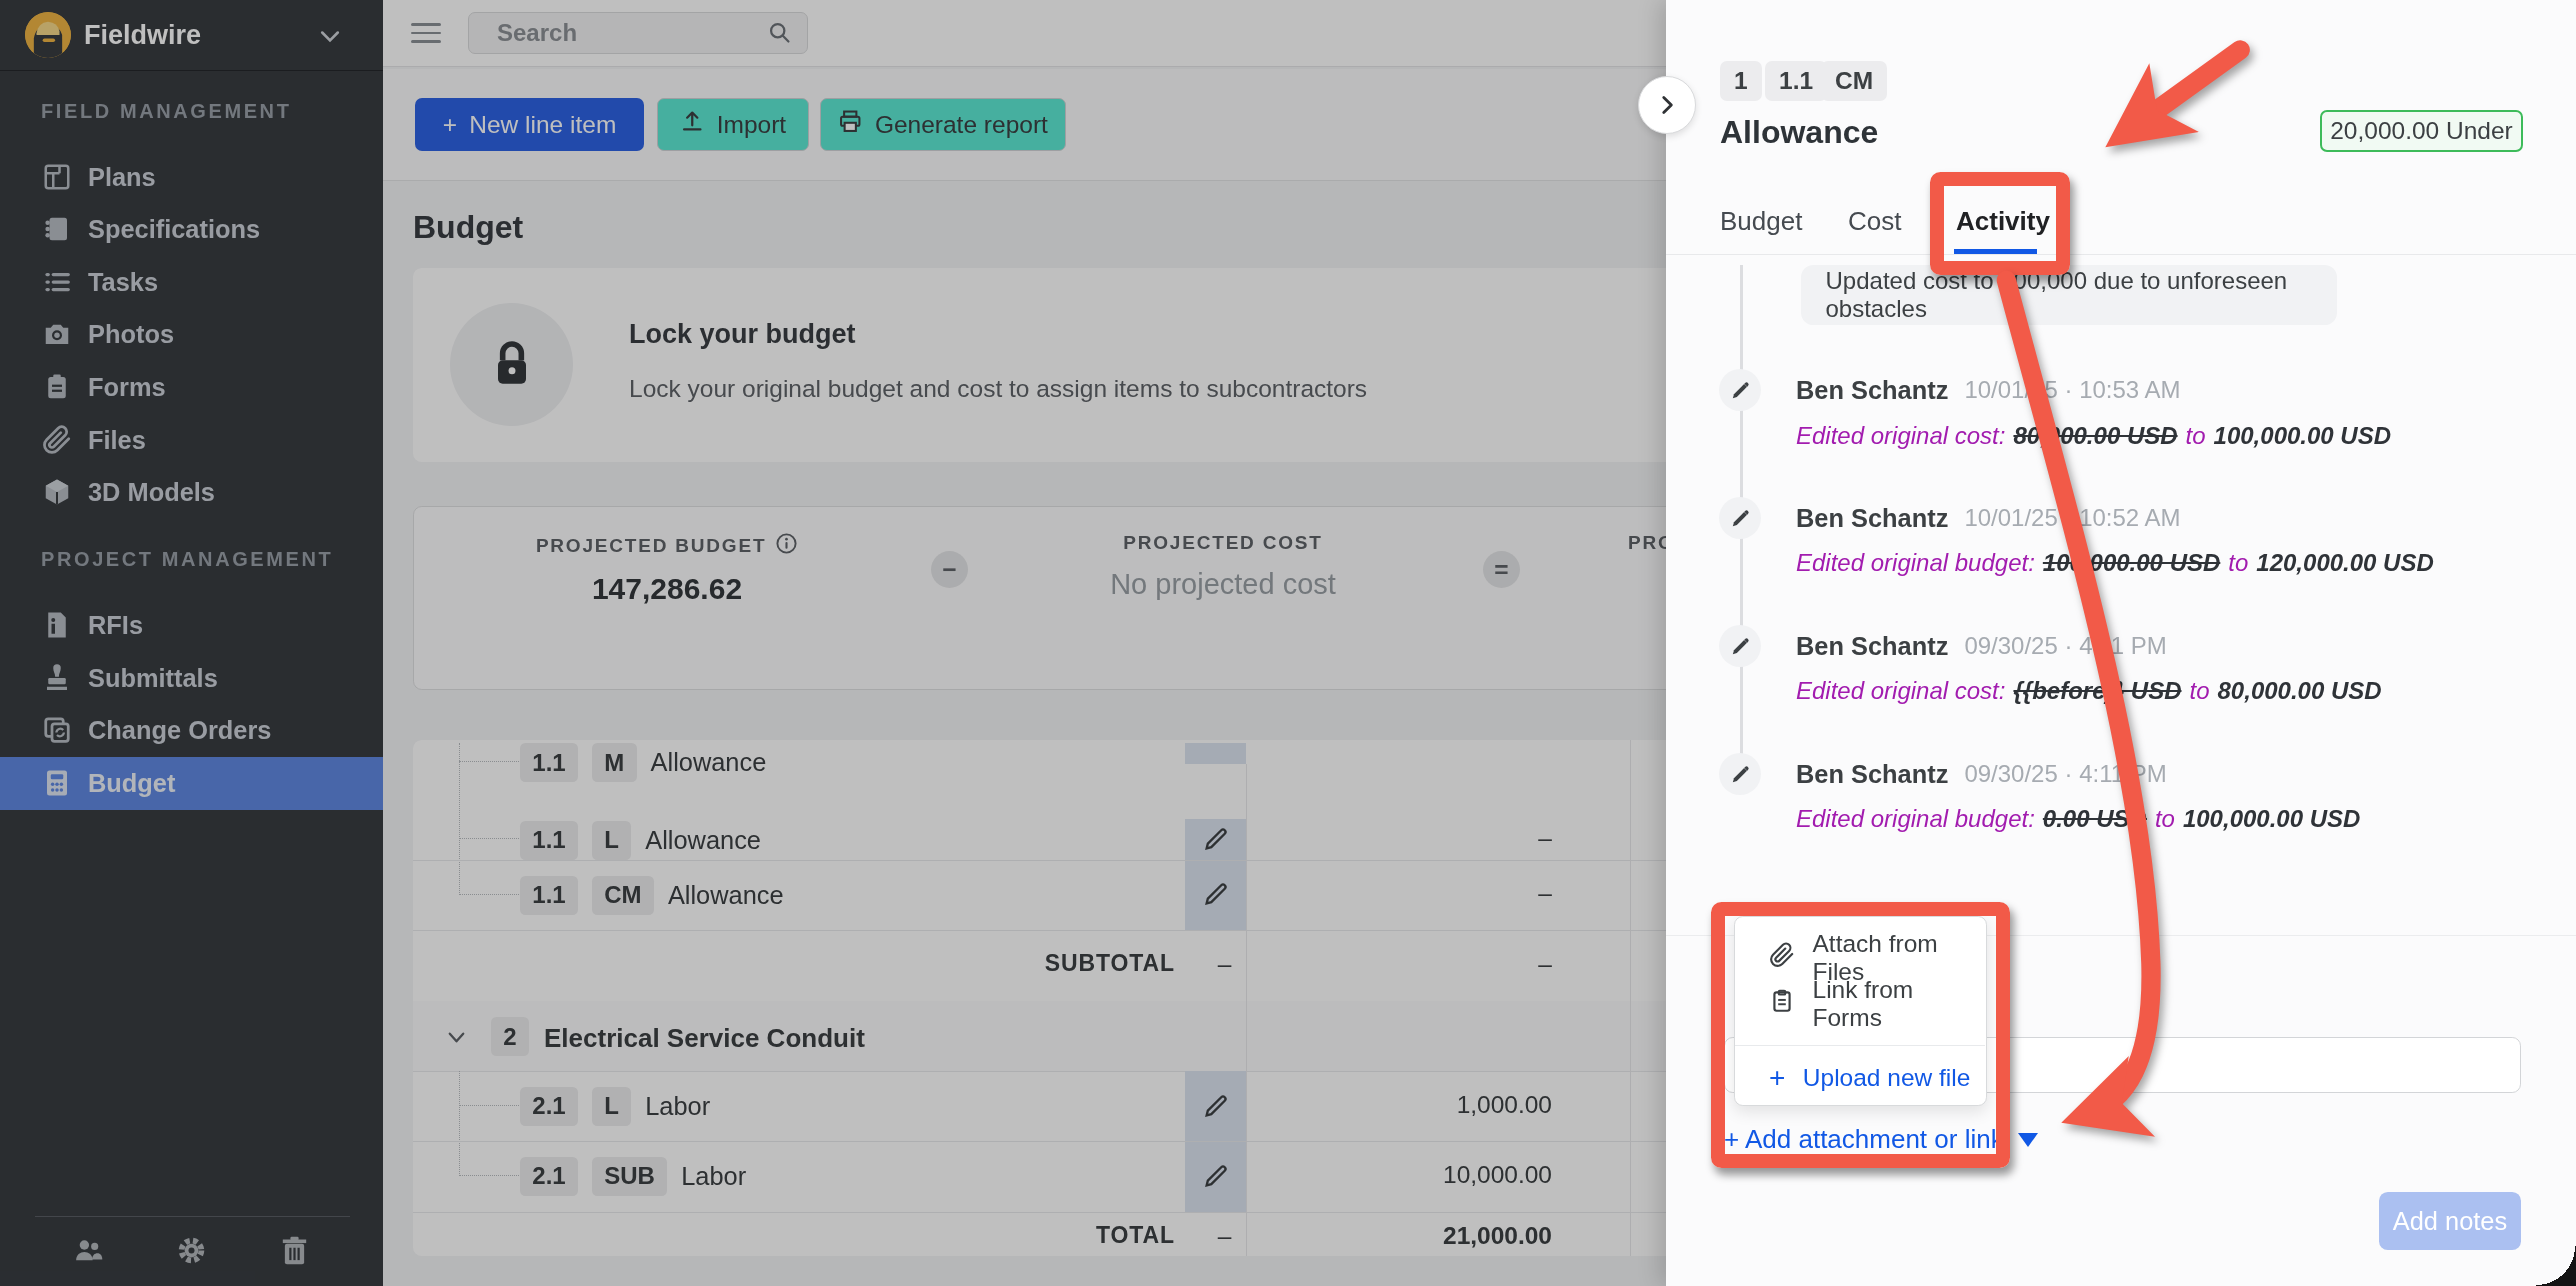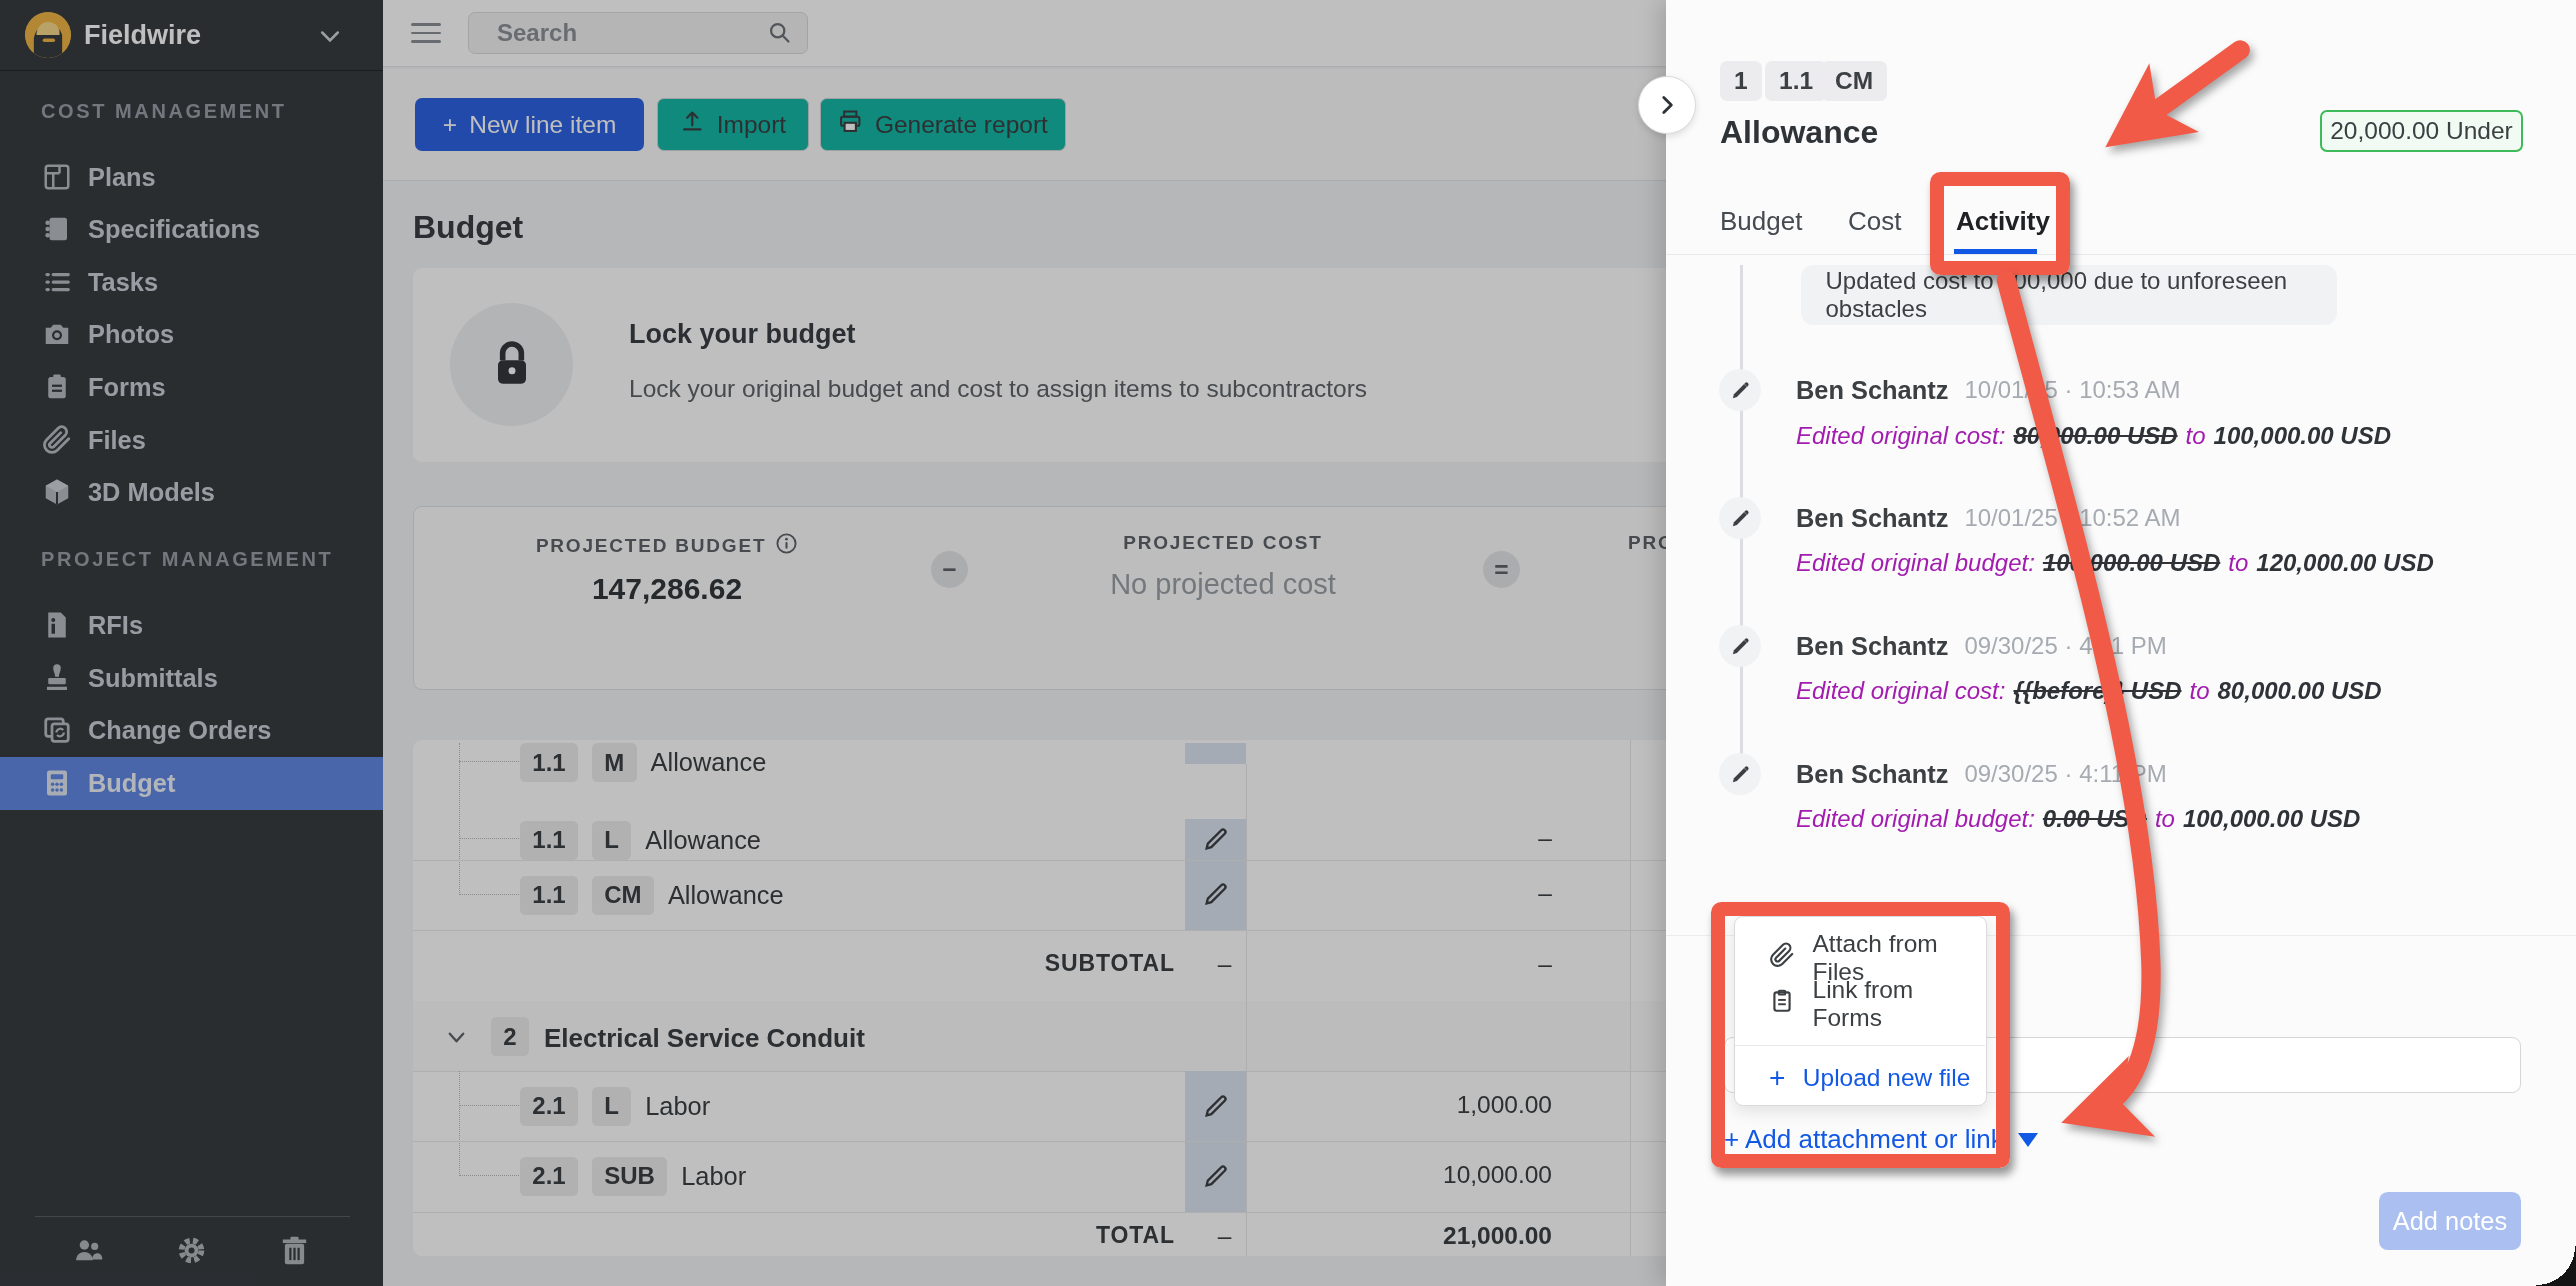--- a/index.html
+++ b/index.html
@@ -25,21 +25,21 @@
   
   #topbar { left:383px; top:0; width:2528px; height:67px; background:#ffffff; border-bottom:1.8px solid #e4e5e7;font-weight:bold; }
   .hamburger { left:28px; top:23px; width:30px; height:21px; }
   .hamburger div { height:2.6px; background:#8b9096; margin-bottom:6.1px; border-radius:1.8px; }
   .search { left:85px; top:12.3px; width:340px; height:42px; background:#f2f2f3; border:1.8px solid #dadbdd; border-radius:7px; }
   .search-ph { position:absolute; left:28px; top:0; height:39px; display:flex; align-items:center; color:#8d9196; font-size:24px; }
   .search-ic { position:absolute; right:16px; top:7px; width:24.5px; height:24.5px; }
   #toolbar { left:383px; top:69px; width:2193px; height:112px; background:#fbfbfc; border-bottom:1.8px solid #e3e4e6; }
   .btn { top:29px; height:53px; border-radius:7px; display:flex; align-items:center; justify-content:center; font-size:24.5px; gap:12.3px; cursor:pointer; }
   .btn-primary { background:#2e63e4; color:#ffffff; }
-  .btn-secondary { background:#14b8a6; border:1.8px solid #d3d5d8; color:#3c4043; }
+  .btn-secondary { background:#5eead4; border:1.8px solid #d3d5d8; color:#3c4043; }
 
   
   #main-bg { left:383px; top:181px; width:2193px; height:1105px; background:#f3f4f6; }
   .page-title { left:413px; top:209px; font-size:32px; font-weight:bold; color:#3a3e43; }
   .card { background:#ffffff; border-radius:8.8px; }
   #lock-card { left:413px; top:268px; width:1340px; height:194px; }
   .lock-circle { left:37px; top:35px; width:123px; height:123px; border-radius:50%; background:#eff0f2; display:flex; align-items:center; justify-content:center; }
   .lock-title { left:216px; top:51px; font-size:27px; font-weight:bold; color:#3a3e43; }
   .lock-sub { left:216px; top:107px; font-size:24.5px; color:#5f6368; }
   #proj-card { left:413px; top:506px; width:1340px; height:184px; background:#fdfdfe; border:1.8px solid #dfe0e2; border-radius:8.8px; }
@@ -119,21 +119,21 @@
         </svg>
       </div>
       <div class="abs sb-appname">Fieldwire</div>
       <div class="abs sb-chevron">
         <svg viewBox="0 0 30 30" width="26" height="26">
             <path d="M6 11 L15 20 L24 11" fill="none" stroke="#cfd3d8" stroke-width="3" stroke-linecap="round"></path>
           </svg>
       </div>
     </div>
 
-    <div class="abs sb-section" style="top:100px">COST MANAGEMENT</div>
+    <div class="abs sb-section" style="top:100px">FIELD MANAGEMENT</div>
 
     <div class="abs sb-item" style="top:151px">
       <span class="sb-ic"><svg viewBox="0 0 24 24" width="30" height="30">
             <rect x="3" y="3" width="18" height="18" rx="2" fill="none" stroke="#b9bec5" stroke-width="2"></rect>
             <path d="M3 9 h11 M9 9 v12 M14 3 v6" fill="none" stroke="#b9bec5" stroke-width="2"></path>
           </svg></span>
       <span class="sb-label">Plans</span>
     </div>
     <div class="abs sb-item" style="top:203px">
       <span class="sb-ic"><svg viewBox="0 0 24 24" width="30" height="30">

